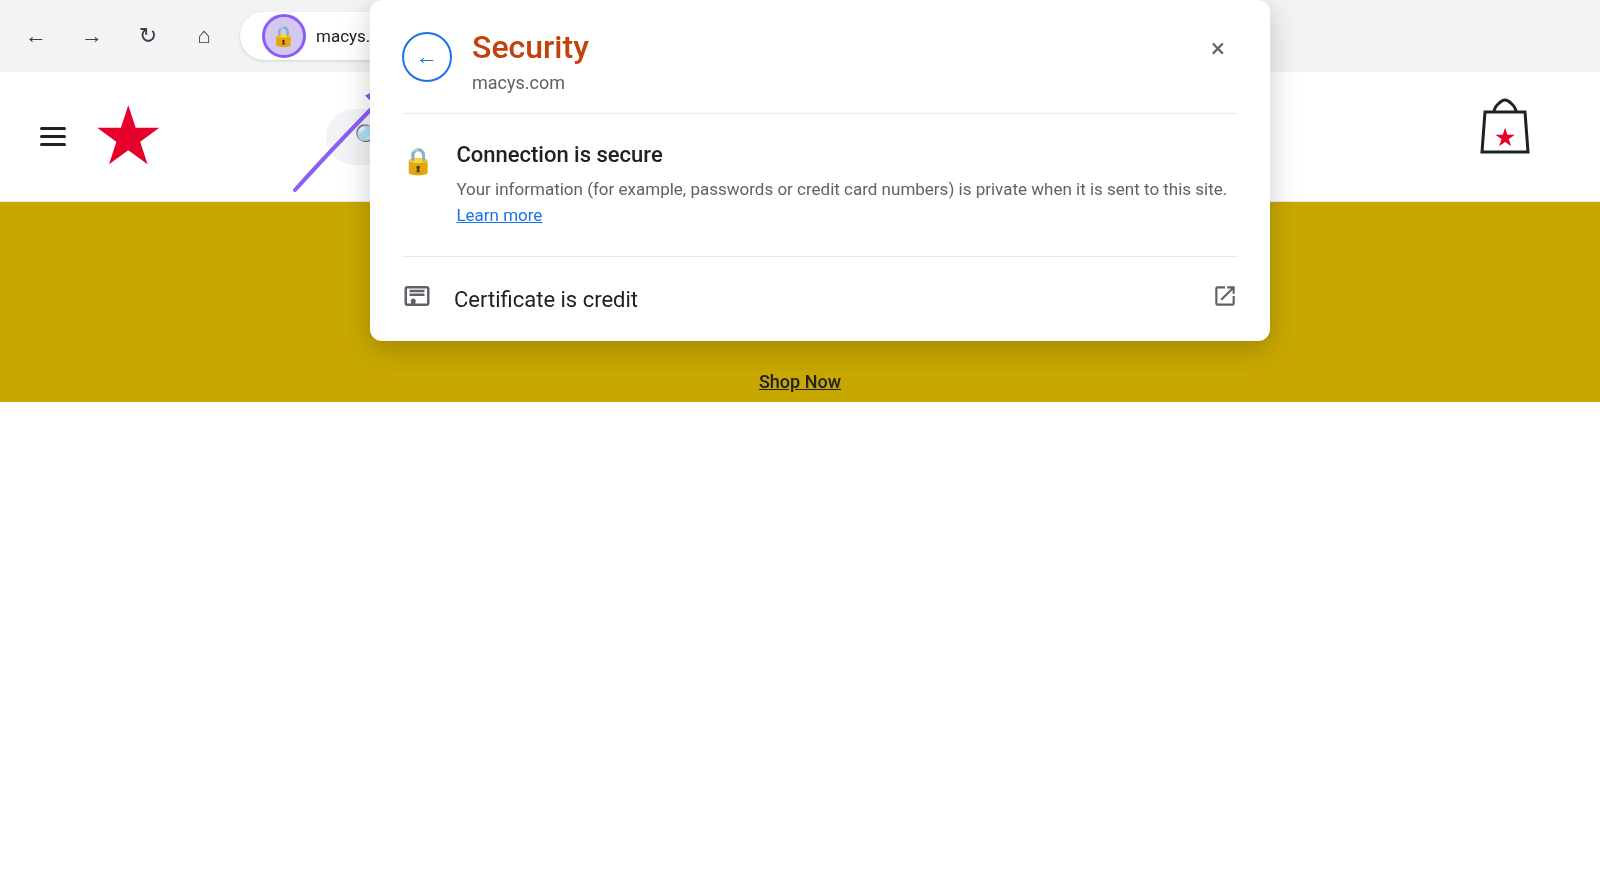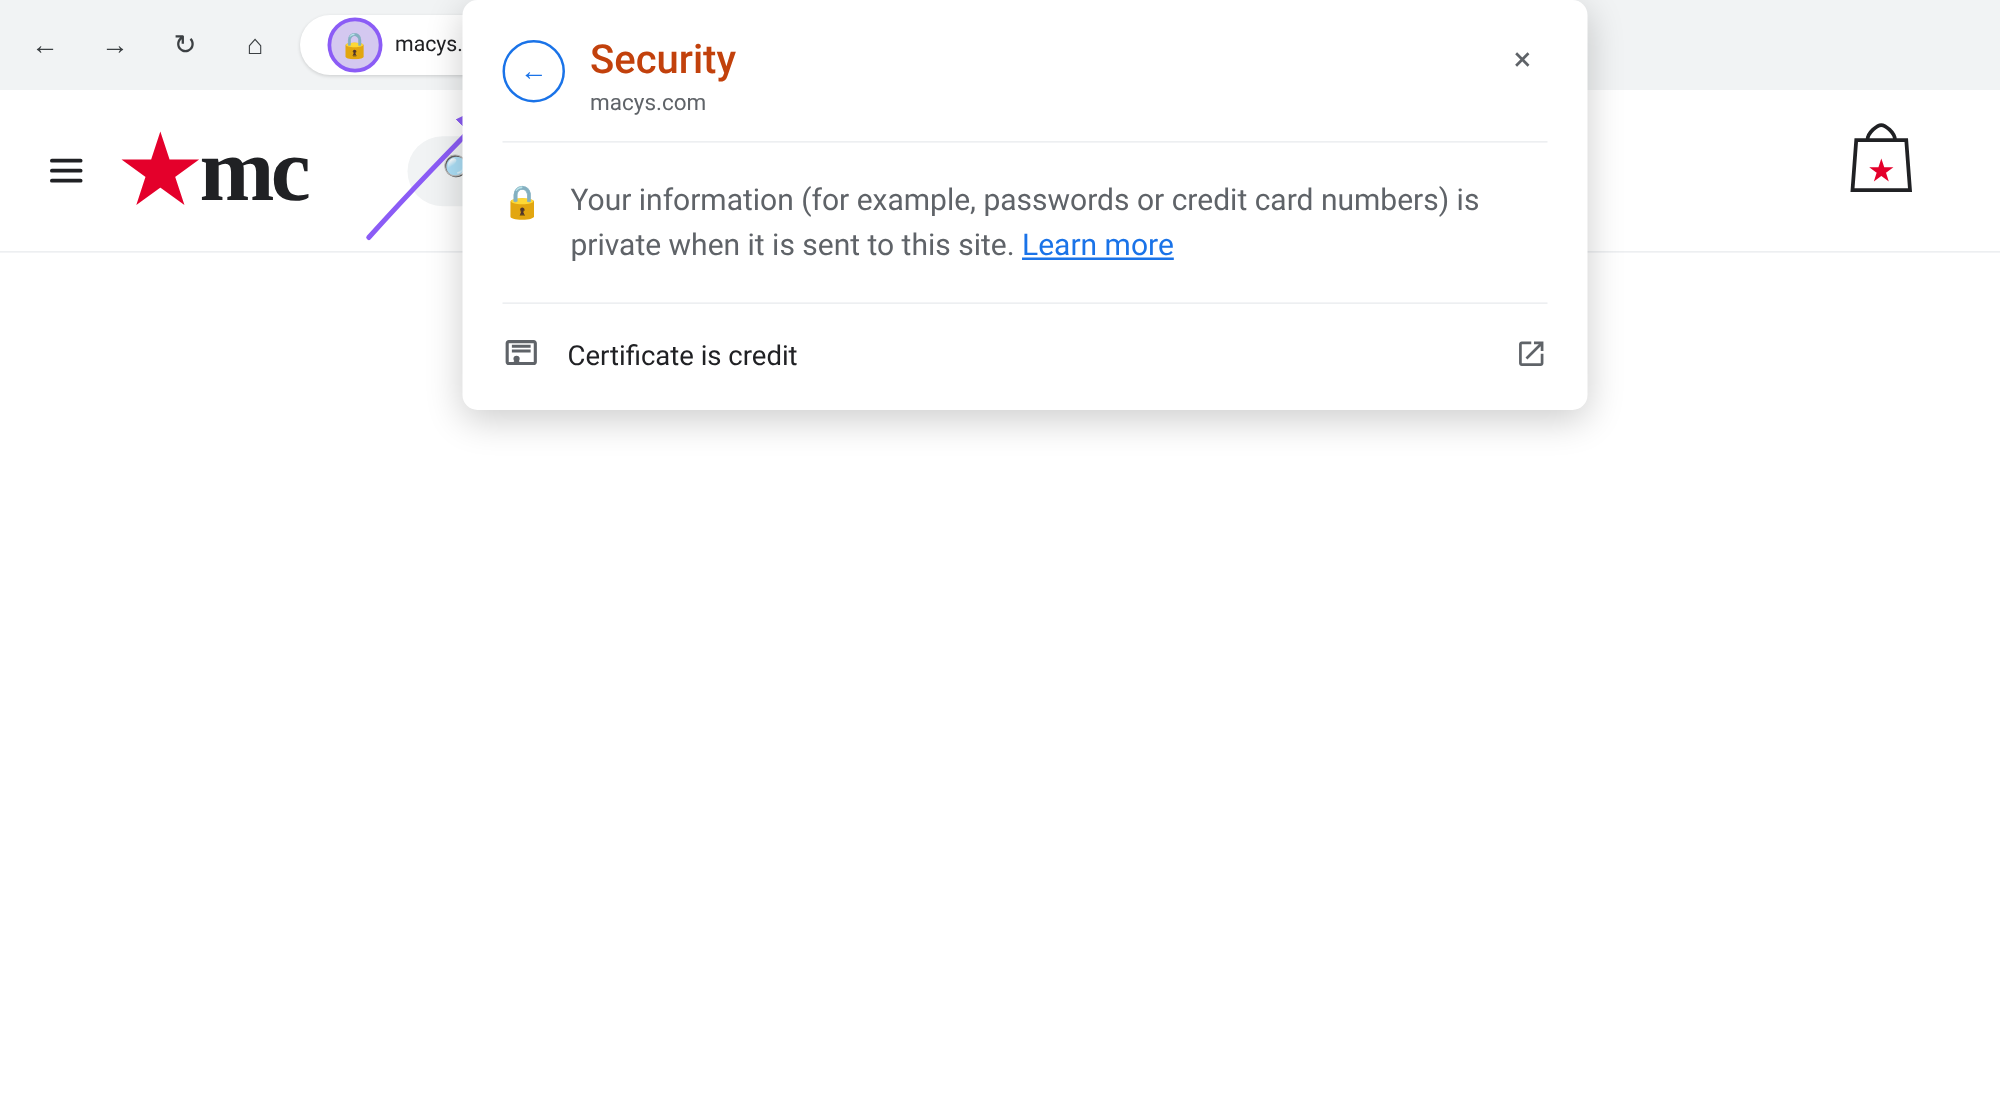--- a/index.html
+++ b/index.html
@@ -297,21 +297,21 @@
     }
 
     .connection-content {}
     .connection-title {
       font-size: 22px;
       font-weight: 500;
       color: #202124;
       margin-bottom: 10px;
     }
     .connection-desc {
-      font-size: 24px;
+      font-size: 17px;
       color: #5f6368;
       line-height: 1.5;
     }
     .learn-more-link {
       color: #1a73e8;
       text-decoration: underline;
       cursor: pointer;
     }
 
     .popup-divider2 {
@@ -395,38 +395,40 @@
 <div class="page-content">
 
   <div class="macys-header">
     <div class="hamburger-icon">
       <span></span>
         <span></span>
         <span></span>
     </div>
     <div class="macys-logo macys-cutoff">
       <span class="macys-star">★</span>
-      <span class="macys-text">mc</span>
     </div>
     <div class="search-bar">
       <span style="font-size:24px;">🔍</span>
       <span style="font-size:22px; color:#80868b;">Search</span>
     </div>
   </div>
 
   <div class="shopping-bag-area">
     <div style="position:relative; cursor:pointer;">
       <svg width="70" height="70" viewBox="0 0 70 70" fill="none" stroke="#202124" stroke-width="3">
         <path d="M15 20 L12 60 L58 60 L55 20 Z"></path>
         <path d="M24 20 C24 14 32 8 35 8 C38 8 46 14 46 20"></path>
       </svg>
       <div style="position:absolute; bottom:16px; left:50%; transform:translateX(-50%); color:#e4002b; font-size:22px; font-weight:900;">★</div>
     </div>
   </div>
 
+  <div class="yellow-banner">
+    <span class="shop-now-text">Shop Now</span>
+  </div>
 </div>
 
 <svg class="arrow-annotation" viewBox="0 0 1600 880" xmlns="http://www.w3.org/2000/svg">
   <defs>
     <marker id="arrowhead" markerWidth="10" markerHeight="7" refX="9" refY="3.5" orient="auto">
       <polygon points="0 0, 10 3.5, 0 7" fill="#8b5cf6"></polygon>
     </marker>
   </defs>
 
   <path d="M 295 190 Q 340 140 400 80" stroke="#8b5cf6" stroke-width="4" fill="none" marker-end="url(#arrowhead)" stroke-linecap="round"></path>
@@ -444,20 +446,21 @@
     </div>
     <div class="close-btn">×</div>
   </div>
 
   <div class="popup-divider"></div>
 
   <div class="popup-section">
     <div class="connection-row">
       <span class="lock-small-icon">🔒</span>
       <div class="connection-content">
+        <div class="connection-title">Connection is secure</div>
         <div class="connection-desc">
           <span>Your information (for example, passwords or credit card numbers) is private when it is sent to this site.</span>
           <span class="learn-more-link">Learn more</span>
         </div>
       </div>
     </div>
   </div>
 
   <div class="popup-divider2"></div>
 

